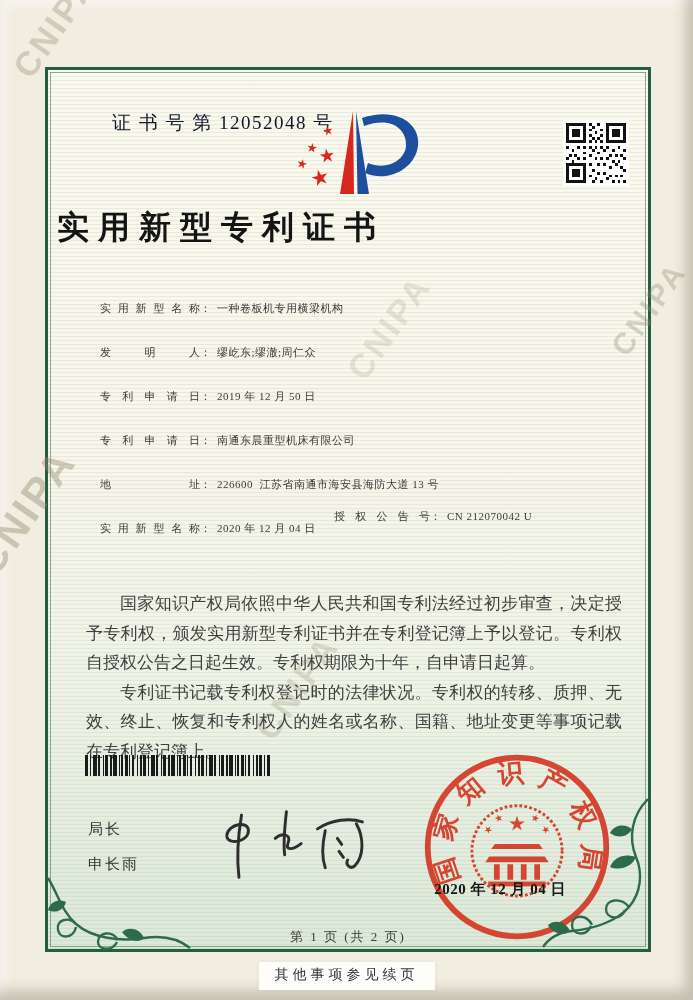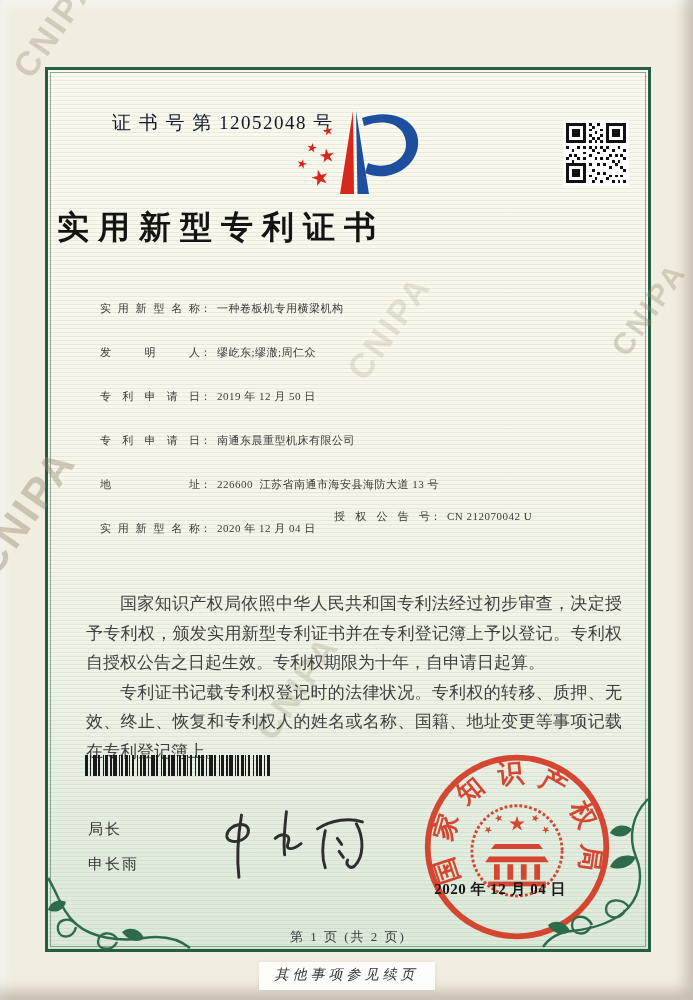--- a/index.html
+++ b/index.html
@@ -58,21 +58,21 @@
   .signature{position:absolute;left:148px;top:733px;width:205px;height:82px;}
   .seal{position:absolute;left:373px;top:681px;width:192px;height:192px;opacity:.93;}
   .seal-date{
     position:absolute;left:372px;top:810px;width:160px;text-align:center;
     font-size:15px;color:#161616;font-weight:bold;white-space:pre;letter-spacing:.5px;
   }
   .page-num{position:absolute;left:0;top:858px;width:100%;text-align:center;font-size:13px;color:#3c3c3c;letter-spacing:2px;white-space:pre;}
   .fl-br{position:absolute;right:-4px;bottom:-4px;width:112px;height:158px;}
   .fl-bl{position:absolute;left:-4px;bottom:-5px;width:150px;height:82px;}
   
-  .footer-note{position:absolute;left:0;top:962px;width:100%;text-align:center;z-index:3;font-style:italic;}
+  .footer-note{position:absolute;left:0;top:962px;width:100%;text-align:center;z-index:3;}
   .footer-note span{
     display:inline-block;background:#fdfdfa;padding:4px 16px 6px;
     font-size:14px;color:#333;letter-spacing:4px;box-shadow:0 0 5px rgba(0,0,0,.06);
   }
 </style>
 </head>
 <body>
 
 <div class="page">
 

